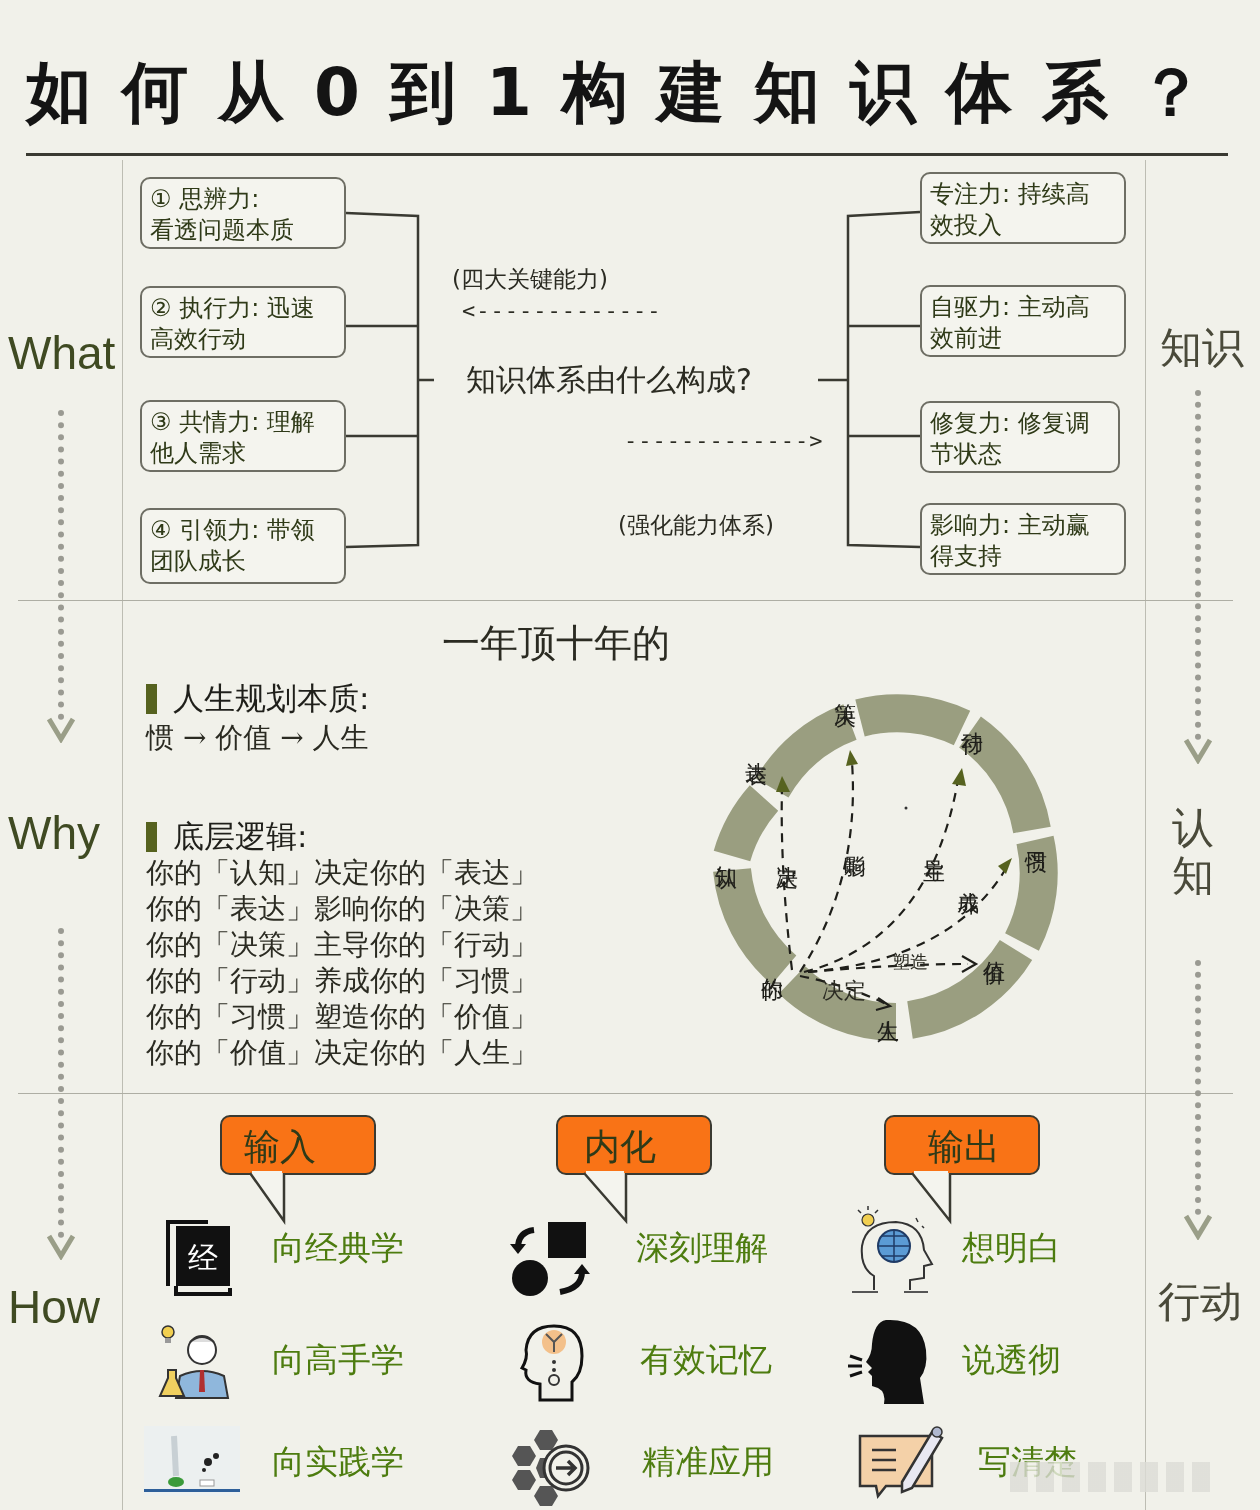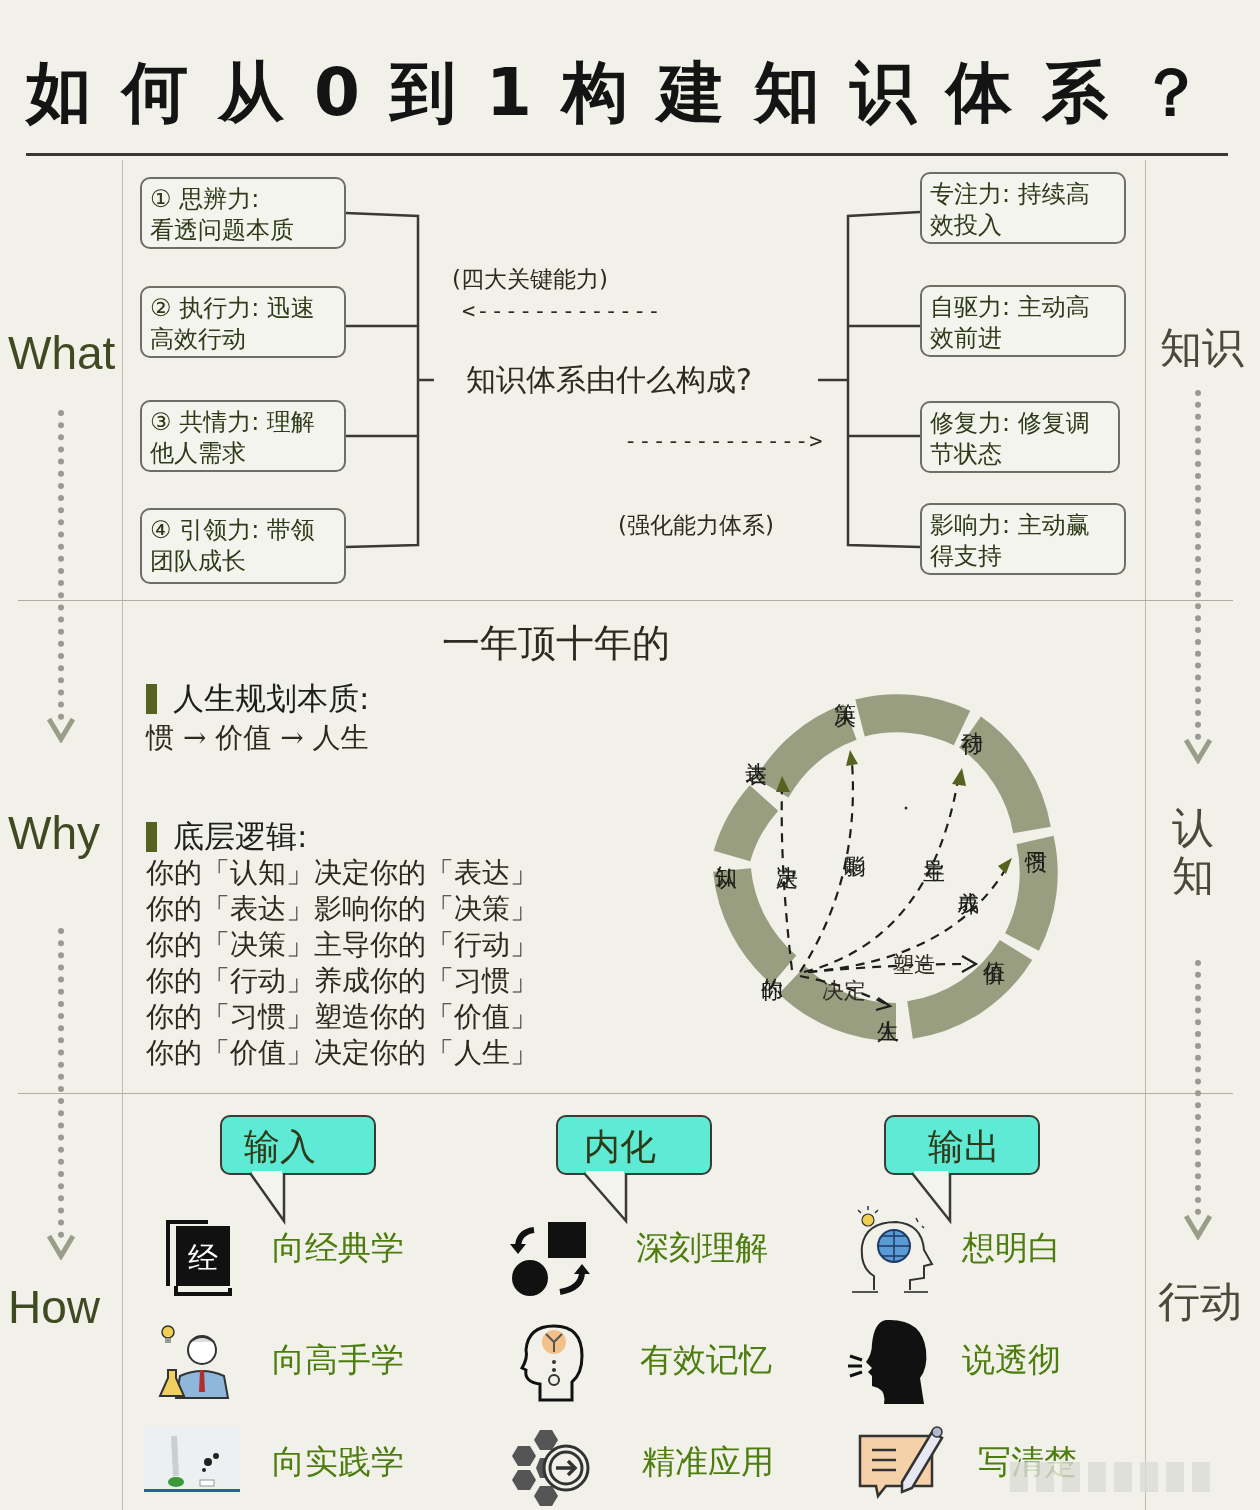--- a/index.html
+++ b/index.html
@@ -25,21 +25,21 @@
 
   .center-q { font-size: 30px; color: #2b2b22; }
   .small-note { font-size: 23px; color: #2b2b22; }
   .dash-arrow { font-family: "DejaVu Sans Mono", monospace; font-size: 22px; color: #2b2b22; letter-spacing: 1px; }
 
   .why-title { font-size: 38px; color: #2b2b22; }
   .sec-head { font-size: 31px; color: #1f1f1a; display: flex; align-items: center; gap: 16px; }
   .sec-bar { width: 11px; height: 30px; background: #56621f; display: inline-block; }
   .body-line { font-size: 28px; line-height: 36px; color: #2b2b22; font-family: "DejaVu Serif", serif; }
 
-  .bubble { border: 2.5px solid #3a3a32; border-radius: 10px; background: #5eead4; font-size: 36px;
+  .bubble { border: 2.5px solid #3a3a32; border-radius: 10px; background: #f97316; font-size: 36px;
             color: #2f3a18; padding: 6px 20px; }
   .how-text { font-size: 33px; color: #4d7c0f; font-family: "DejaVu Serif", serif; }
 
   .ring-label { font-size: 22px; color: #1f1f1a; writing-mode: vertical-rl; text-orientation: upright; line-height: 24px; letter-spacing: -2px; }
   .arrow-label { font-size: 22px; color: #1f1f1a; writing-mode: vertical-rl; text-orientation: upright; line-height: 24px; }
 
   .watermark { left: 1010px; top: 1462px; width: 200px; height: 30px; background: repeating-linear-gradient(90deg,#dcdcd6 0 18px,#f1f1ea 18px 26px); opacity: .8; }
 </style>
 </head>
 <body>
@@ -189,21 +189,21 @@
 <div class="abs ring-label" style="left:982px;top:946px;">价值</div>
 <div class="abs ring-label" style="left:876px;top:1004px;">人生</div>
 <div class="abs ring-label" style="left:760px;top:962px;">你的</div>
 <div class="abs ring-label" style="left:714px;top:850px;">认知</div>
 <div class="abs ring-label" style="left:744px;top:746px;">表达</div>
 
 <div class="abs arrow-label" style="left:775px;top:848px;">决定</div>
 <div class="abs arrow-label" style="left:843px;top:838px;">影响</div>
 <div class="abs arrow-label" style="left:922px;top:842px;">主导</div>
 <div class="abs arrow-label" style="left:956px;top:874px;">养成</div>
-<div class="abs" style="left:892px;top:950px;font-size:22px;">塑造</div>
+<div class="abs" style="left:892px;top:950px;font-size:18px;">塑造</div>
 <div class="abs" style="left:822px;top:976px;font-size:22px;">决定</div>
 
 <div class="abs" style="left:220px;top:1115px;">
   <div class="bubble" style="width:156px;height:60px;text-align:left;padding-left:22px;">输入</div>
   <svg class="abs" style="left:28px;top:56px;" width="60" height="54">
     <path d="M2 2 L36 50 L36 2" fill="#f4f4ee" stroke="#3a3a32" stroke-width="2.5"></path>
     <path d="M4 0 L34 0" stroke="#f4f4ee" stroke-width="4"></path>
   </svg>
 </div>
 <div class="abs" style="left:556px;top:1115px;">

